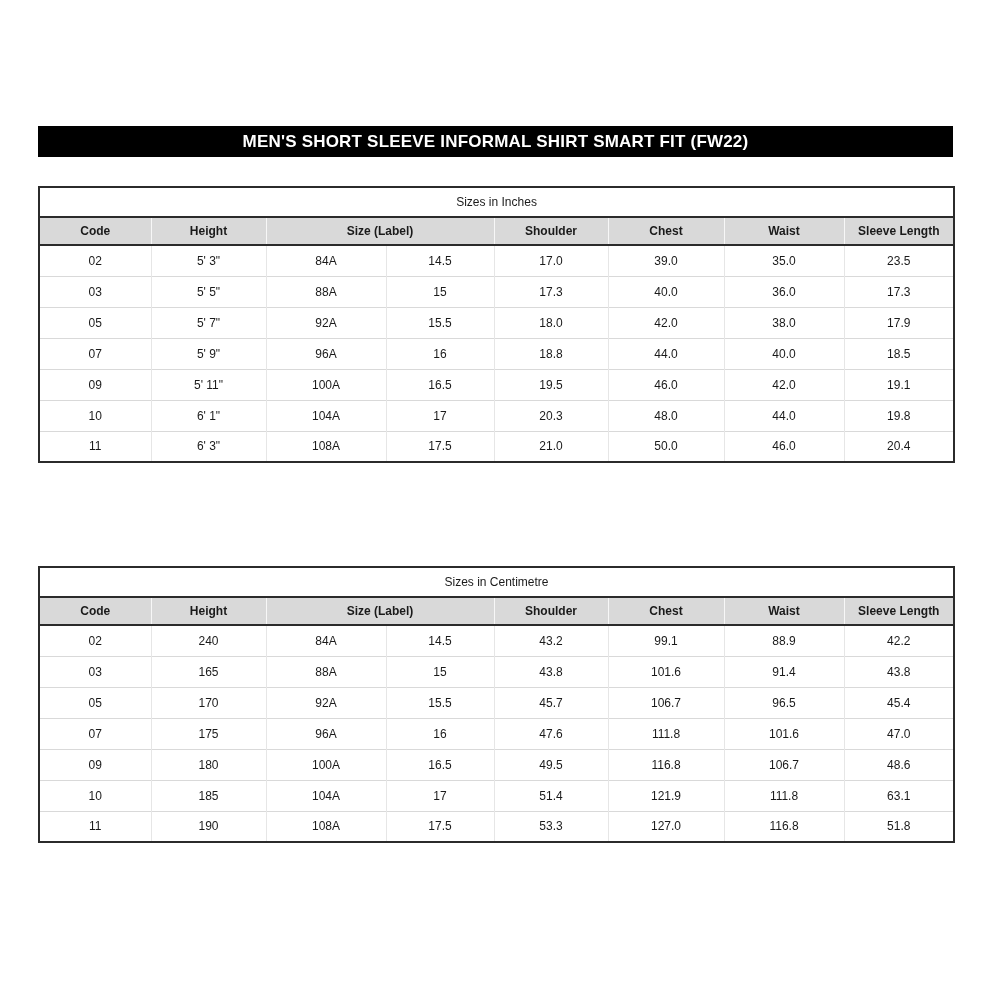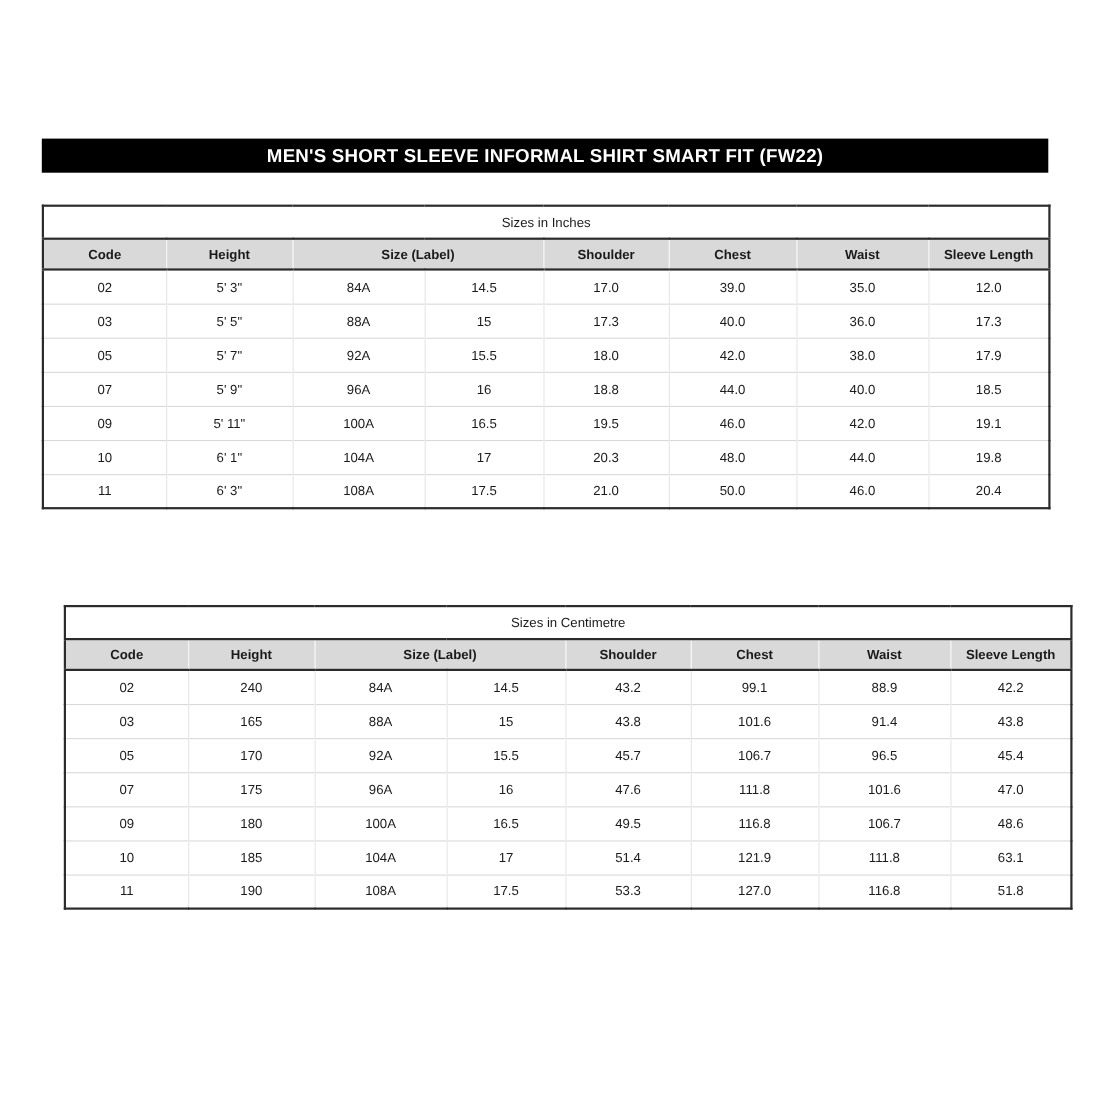--- a/index.html
+++ b/index.html
@@ -31,21 +31,21 @@
   }
 
   table.size-table{
     position:absolute;left:38px;width:915px;
     border-collapse:collapse;table-layout:fixed;
     font-size:12px;color:var(--text);
     border:2px solid var(--border-dark);
     background:#ffffff;
   }
   #table-inches{top:186px;}
-  #table-cm{top:550px;margin-left:20px;}
+  #table-cm{top:566px;}
 
   col.c-code{width:112px;}
   col.c-height{width:115px;}
   col.c-size-a{width:120px;}
   col.c-size-b{width:108px;}
   col.c-shoulder{width:114px;}
   col.c-chest{width:116px;}
   col.c-waist{width:120px;}
   col.c-sleeve{width:110px;}
 
@@ -107,21 +107,21 @@
     </thead>
     <tbody>
         <tr>
           <td>02</td>
           <td>5' 3"</td>
           <td>84A</td>
           <td>14.5</td>
           <td>17.0</td>
           <td>39.0</td>
           <td>35.0</td>
-          <td>12.0</td>
+          <td>23.5</td>
         </tr>
         <tr>
           <td>03</td>
           <td>5' 5"</td>
           <td>88A</td>
           <td>15</td>
           <td>17.3</td>
           <td>40.0</td>
           <td>36.0</td>
           <td>17.3</td>

